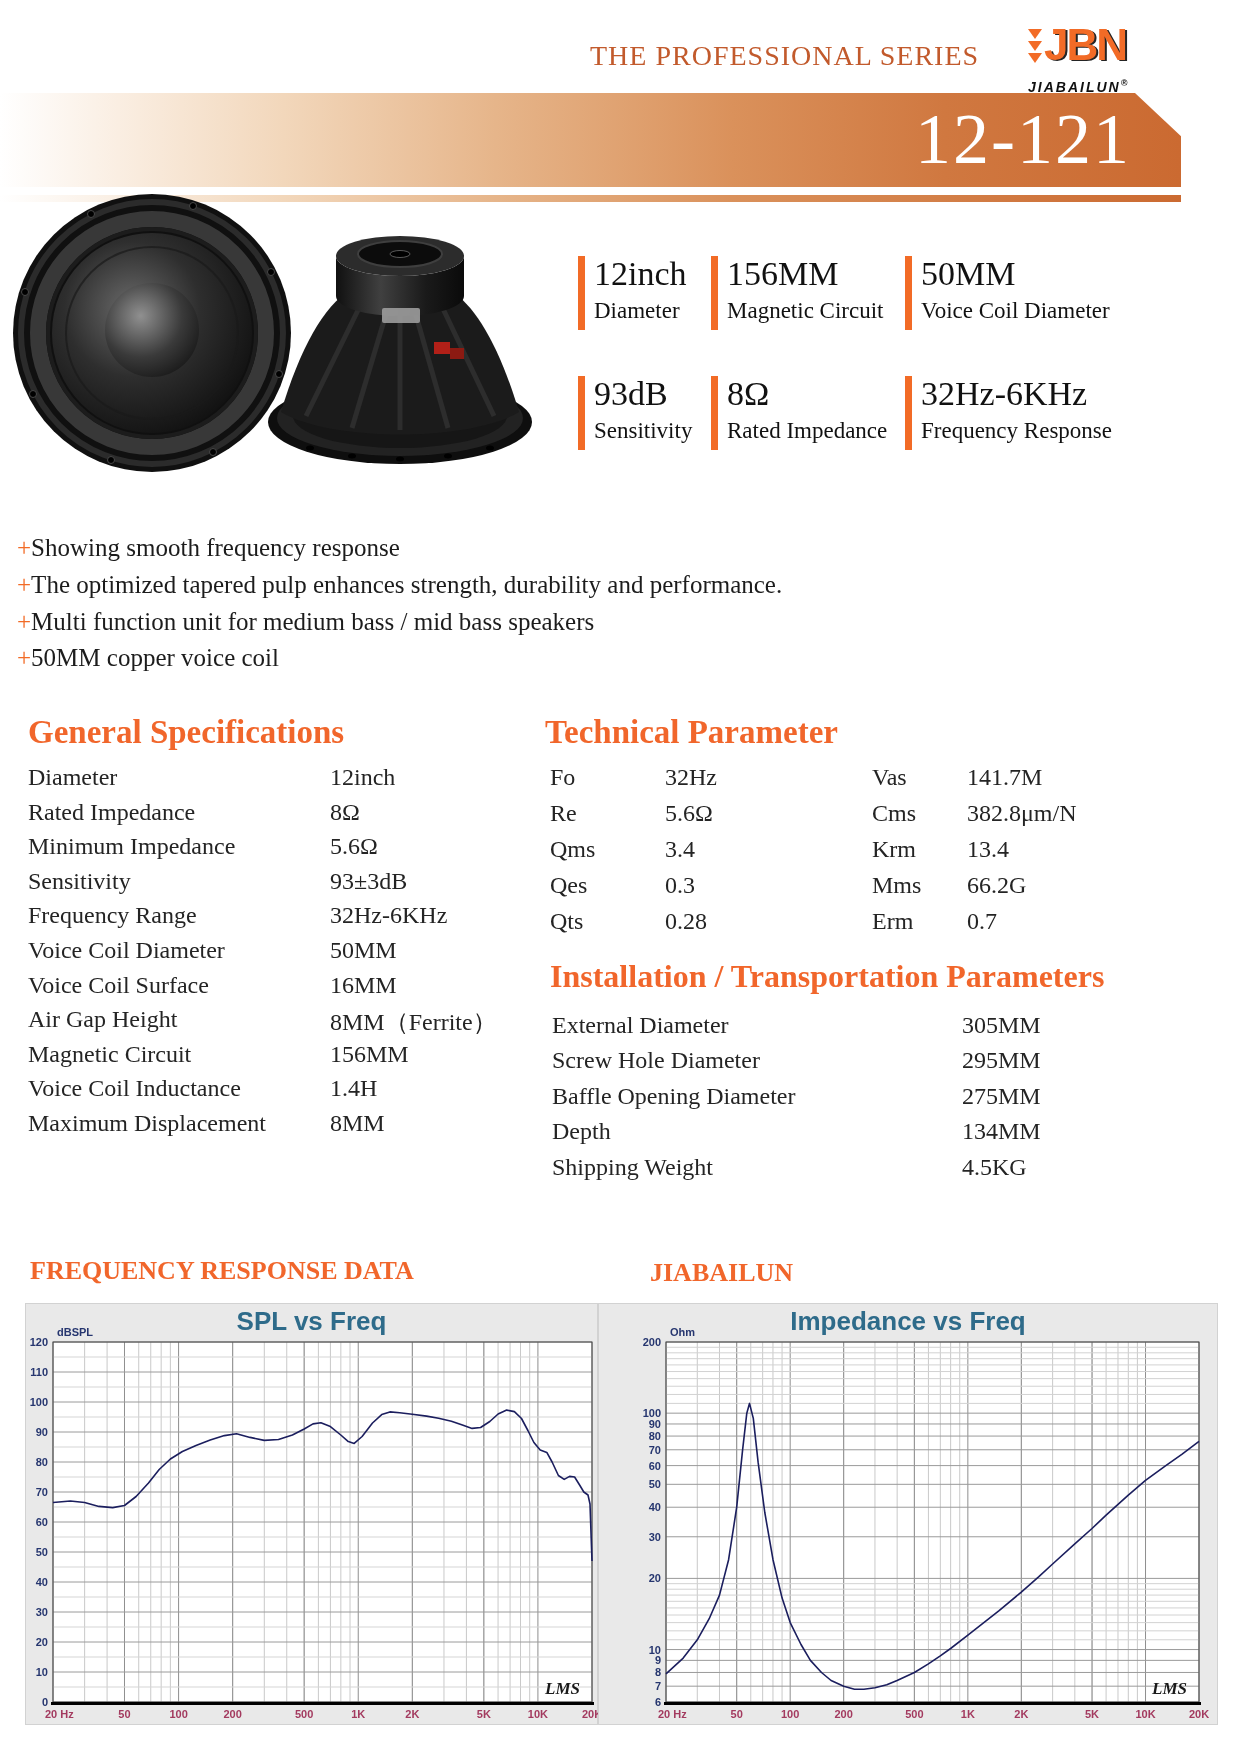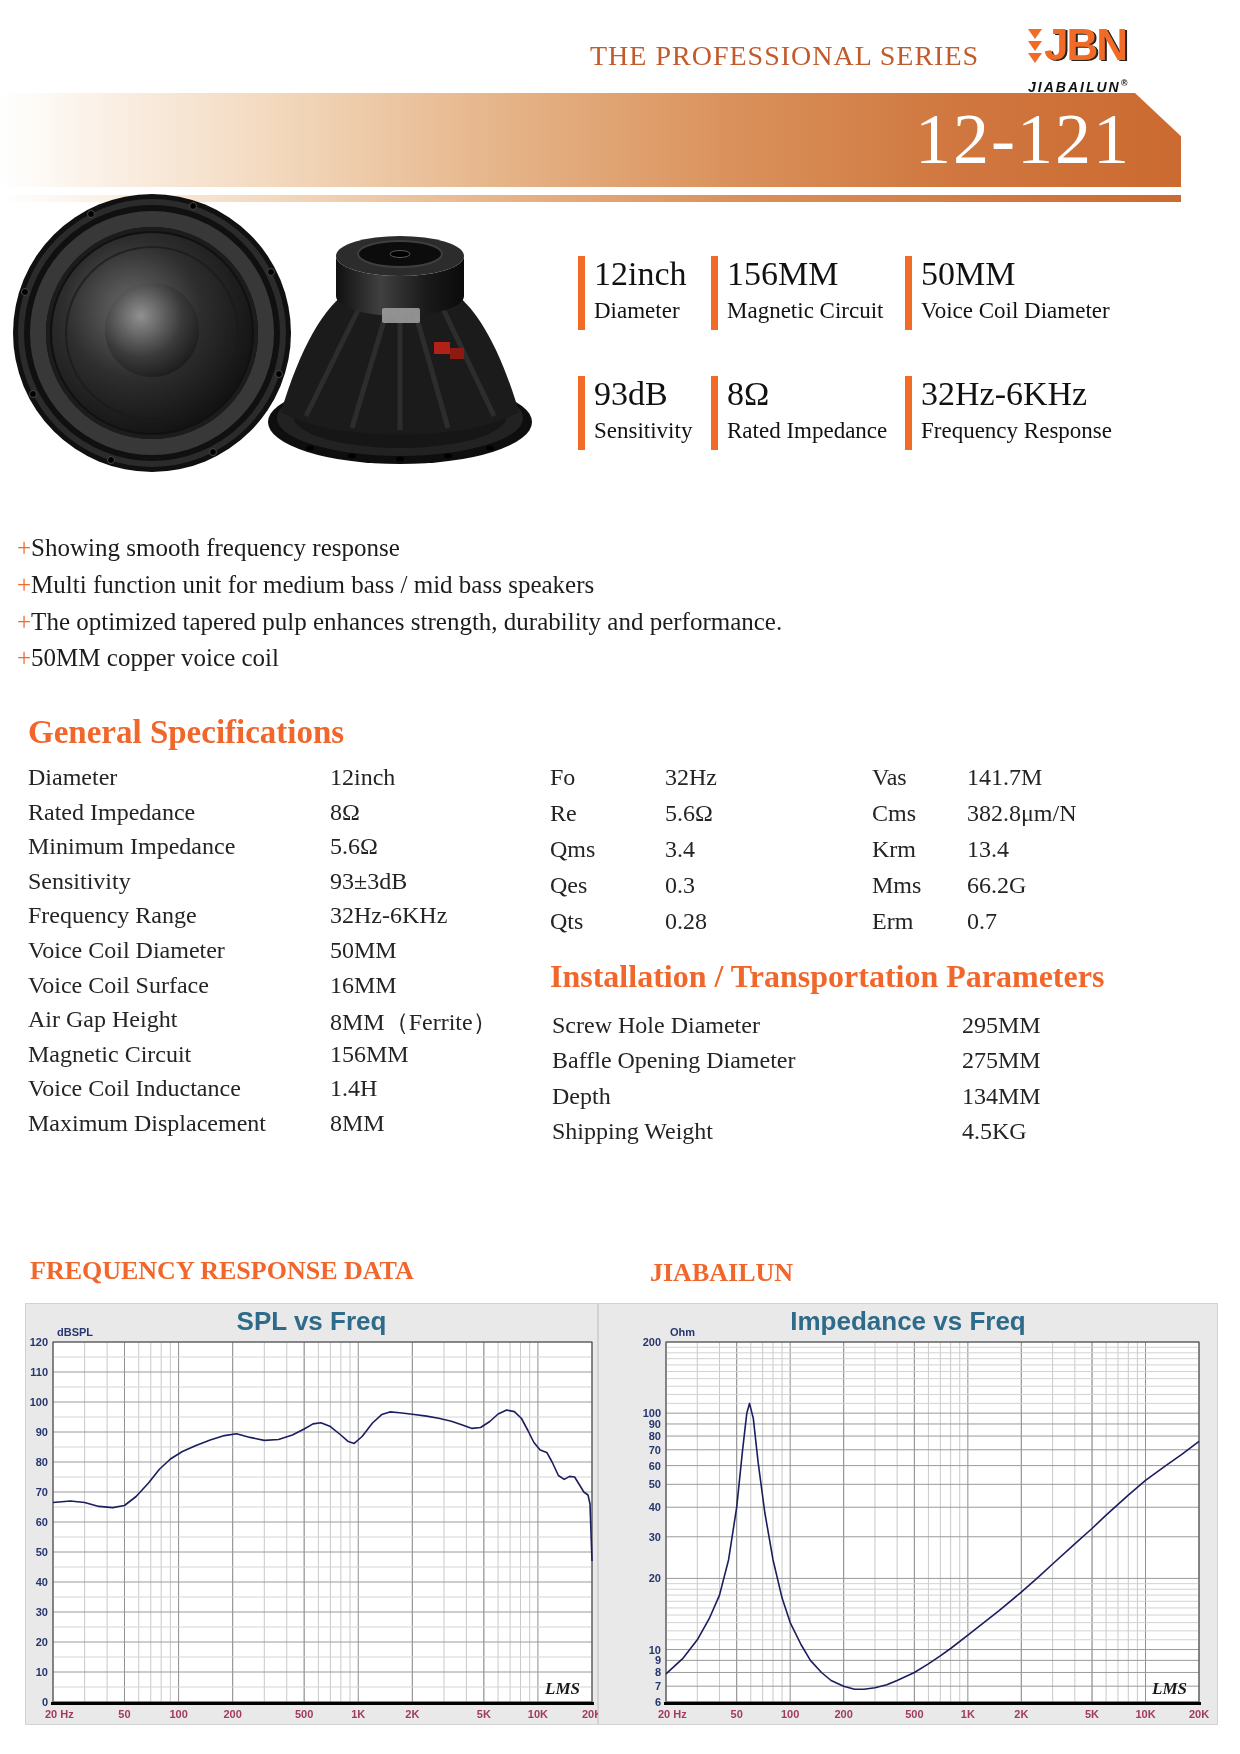--- a/index.html
+++ b/index.html
@@ -179,57 +179,59 @@
     <div class="val">8Ω</div>
     <div class="lab">Rated Impedance</div>
   </div>
   <div class="abs keyspec" style="left:905px;top:376px">
     <div class="val">32Hz-6KHz</div>
     <div class="lab">Frequency Response</div>
   </div>
 
   <div class="abs features">
       <div class="feature-row"><span class="plus">+</span><span>Showing smooth frequency response</span></div>
+      <div class="feature-row"><span class="plus">+</span><span>The optimized tapered pulp enhances strength, durability and performance.</span></div>
       <div class="feature-row"><span class="plus">+</span><span>Multi function unit for medium bass / mid bass speakers</span></div>
-      <div class="feature-row"><span class="plus">+</span><span>The optimized tapered pulp enhances strength, durability and performance.</span></div>
       <div class="feature-row"><span class="plus">+</span><span>50MM copper voice coil</span></div>
     </div>
 
   <div class="abs sec-heading h-gen">General Specifications</div>
   <div class="abs spec-table gen">
       <div class="spec-row"><span class="spec-label">Diameter</span><span class="spec-value">12inch</span></div>
       <div class="spec-row"><span class="spec-label">Rated Impedance</span><span class="spec-value">8Ω</span></div>
       <div class="spec-row"><span class="spec-label">Minimum Impedance</span><span class="spec-value">5.6Ω</span></div>
       <div class="spec-row"><span class="spec-label">Sensitivity</span><span class="spec-value">93±3dB</span></div>
       <div class="spec-row"><span class="spec-label">Frequency Range</span><span class="spec-value">32Hz-6KHz</span></div>
       <div class="spec-row"><span class="spec-label">Voice Coil Diameter</span><span class="spec-value">50MM</span></div>
       <div class="spec-row"><span class="spec-label">Voice Coil Surface</span><span class="spec-value">16MM</span></div>
       <div class="spec-row"><span class="spec-label">Air Gap Height</span><span class="spec-value">8MM（Ferrite）</span></div>
       <div class="spec-row"><span class="spec-label">Magnetic Circuit</span><span class="spec-value">156MM</span></div>
       <div class="spec-row"><span class="spec-label">Voice Coil Inductance</span><span class="spec-value">1.4H</span></div>
       <div class="spec-row"><span class="spec-label">Maximum Displacement</span><span class="spec-value">8MM</span></div>
     </div>
 
+  <div class="abs sec-heading h-tech">Technical Parameter</div>
   <div class="abs spec-table tech1">
       <div class="spec-row"><span class="spec-label">Fo</span><span class="spec-value">32Hz</span></div>
       <div class="spec-row"><span class="spec-label">Re</span><span class="spec-value">5.6Ω</span></div>
       <div class="spec-row"><span class="spec-label">Qms</span><span class="spec-value">3.4</span></div>
       <div class="spec-row"><span class="spec-label">Qes</span><span class="spec-value">0.3</span></div>
       <div class="spec-row"><span class="spec-label">Qts</span><span class="spec-value">0.28</span></div>
     </div>
   <div class="abs spec-table tech2">
       <div class="spec-row"><span class="spec-label">Vas</span><span class="spec-value">141.7M</span></div>
       <div class="spec-row"><span class="spec-label">Cms</span><span class="spec-value">382.8μm/N</span></div>
       <div class="spec-row"><span class="spec-label">Krm</span><span class="spec-value">13.4</span></div>
       <div class="spec-row"><span class="spec-label">Mms</span><span class="spec-value">66.2G</span></div>
       <div class="spec-row"><span class="spec-label">Erm</span><span class="spec-value">0.7</span></div>
     </div>
 
   <div class="abs sec-heading h-install">Installation / Transportation Parameters</div>
   <div class="abs spec-table install">
+      <div class="spec-row"><span class="spec-label">External Diameter</span><span class="spec-value">305MM</span></div>
       <div class="spec-row"><span class="spec-label">Screw Hole Diameter</span><span class="spec-value">295MM</span></div>
       <div class="spec-row"><span class="spec-label">Baffle Opening Diameter</span><span class="spec-value">275MM</span></div>
       <div class="spec-row"><span class="spec-label">Depth</span><span class="spec-value">134MM</span></div>
       <div class="spec-row"><span class="spec-label">Shipping Weight</span><span class="spec-value">4.5KG</span></div>
     </div>
 
   <div class="abs sec-heading h-freq">FREQUENCY RESPONSE DATA</div>
   <div class="abs sec-heading h-imp">JIABAILUN</div>
 
   <div class="abs chart-box chart-left">

